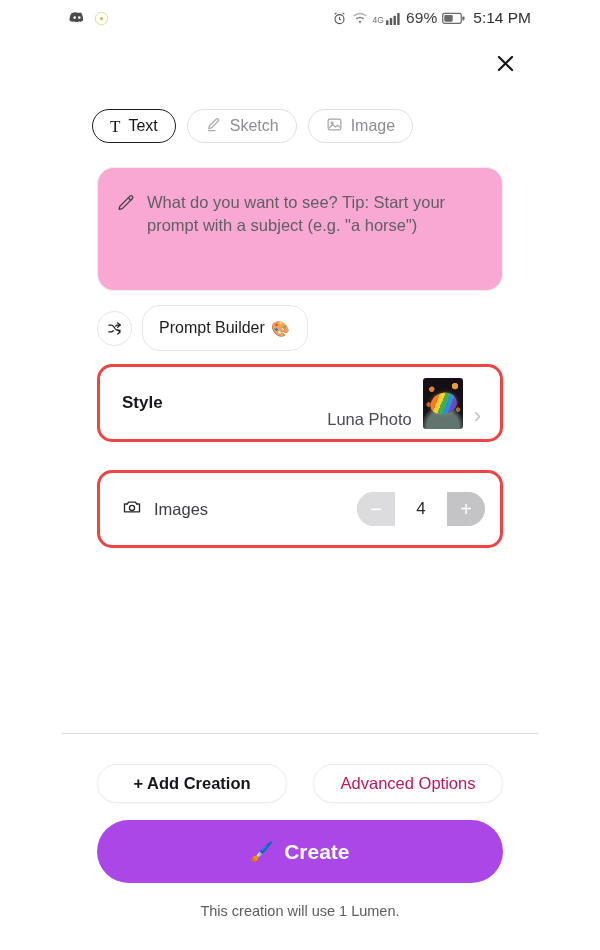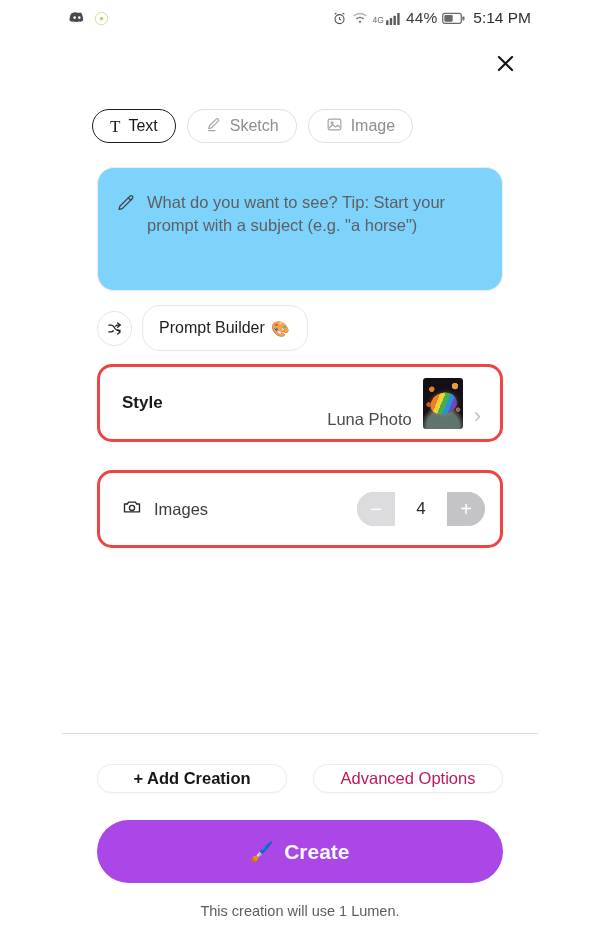--- a/index.html
+++ b/index.html
@@ -46,21 +46,21 @@
     font-size: 16px; white-space: nowrap;
   }
   .tab.selected { border: 1.4px solid #1d1d1f; color: #16171a; }
   .tab.unselected { border: 1.1px solid #e0e0e2; color: #8d8d92; }
   .tab .glyph-T { font-family: "Liberation Serif", serif; font-size: 17px; line-height: 1; }
 
   
   .prompt-card {
     position: absolute; top: 167px; left: 97px;
     width: 406px; height: 124px;
-    background: #7dd3fc; border: 1px solid #ececee;
+    background: #f9a8d4; border: 1px solid #ececee;
     border-radius: 17px;
     box-shadow: 0 1px 2px rgba(0,0,0,.035);
     display: flex; padding: 22px 20px 0 18px; gap: 12px;
   }
   .prompt-text {
     font-size: 16.5px; line-height: 1.42; color: #5e5e63;
     max-width: 310px; padding-top: 1px;
   }
   .pencil-wrap { padding-top: 3px; flex: none; }
 
@@ -134,21 +134,21 @@
     display: flex; align-items: center; justify-content: center;
     font-size: 17px; color: #2a2b2e;
   }
 
   
   .divider { position: absolute; top: 733px; left: 62px; width: 476px; height: 1px; background: #dcdcde; }
 
   
   .bottom-row { position: absolute; top: 764px; left: 97px; width: 406px; display: flex; gap: 26px; }
   .ghost-btn {
-    flex: 1; height: 29px; border-radius: 20px; background: #fff;
+    flex: 1; height: 39px; border-radius: 20px; background: #fff;
     border: 1px solid #ececee; cursor: pointer;
     display: flex; align-items: center; justify-content: center;
     font-size: 16.5px; box-shadow: 0 1px 2px rgba(0,0,0,.03);
   }
   .ghost-dark { color: #16171a; font-weight: bold; }
   .ghost-grey { color: #be185d; text-align: right; }
 
   .create-btn {
     position: absolute; top: 820px; left: 97px; width: 406px; height: 63px;
     border-radius: 32px; border: none; cursor: pointer;
@@ -199,21 +199,21 @@
       </span>
       <span class="sb-4g">4G</span>
       <span class="sb-icon">
         <svg width="15" height="13" viewBox="0 0 16 14" fill="#5a5a5a">
           <rect x="0" y="9" width="2.6" height="5" rx=".6"></rect>
           <rect x="4" y="6.5" width="2.6" height="7.5" rx=".6"></rect>
           <rect x="8" y="4" width="2.6" height="10" rx=".6"></rect>
           <rect x="12" y="1" width="2.6" height="13" rx=".6"></rect>
         </svg>
       </span>
-      <span class="sb-text">44%</span>
+      <span class="sb-text">69%</span>
       <span class="sb-icon">
         <svg width="23" height="13" viewBox="0 0 26 14">
           <rect x="0.8" y="1.2" width="21" height="11.2" rx="2.2" fill="none" stroke="#6a6a6a" stroke-width="1.4"></rect>
           <rect x="2.6" y="3" width="9.5" height="7.6" rx="1.2" fill="#6a6a6a"></rect>
           <rect x="23" y="4.6" width="2.4" height="4.6" rx="1" fill="#6a6a6a"></rect>
         </svg>
       </span>
       <span class="sb-time">5:14 PM</span>
     </div>
   </div>

